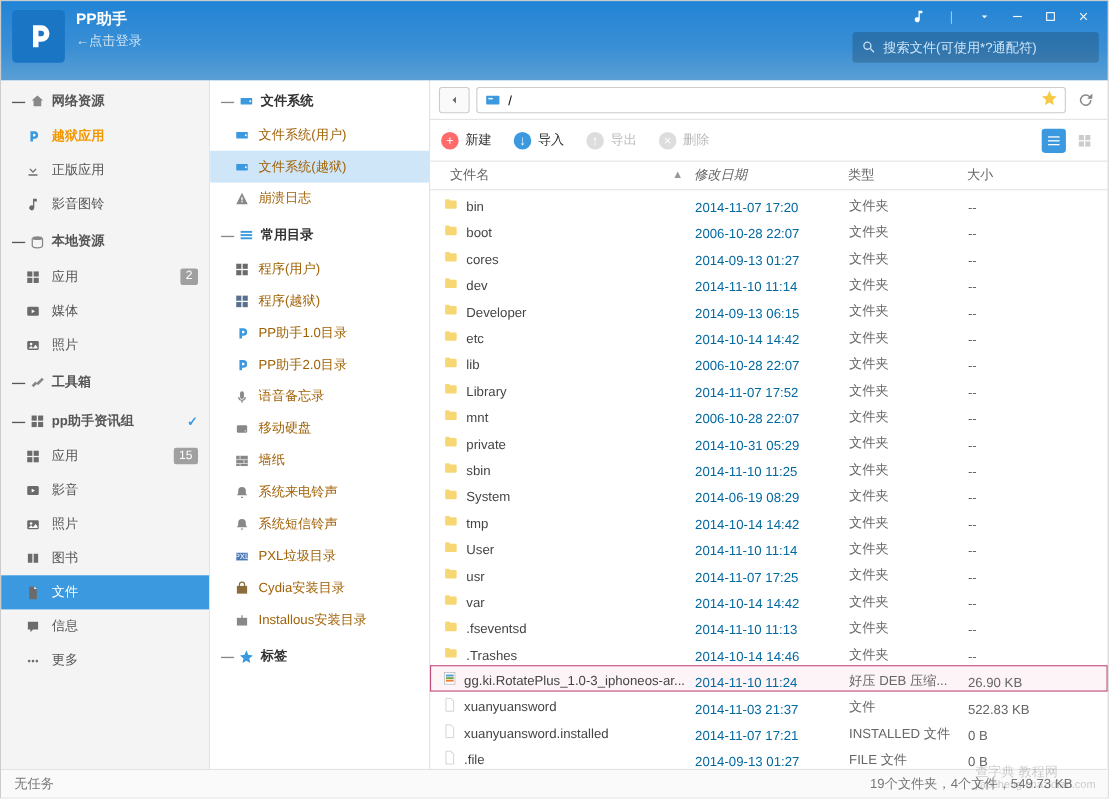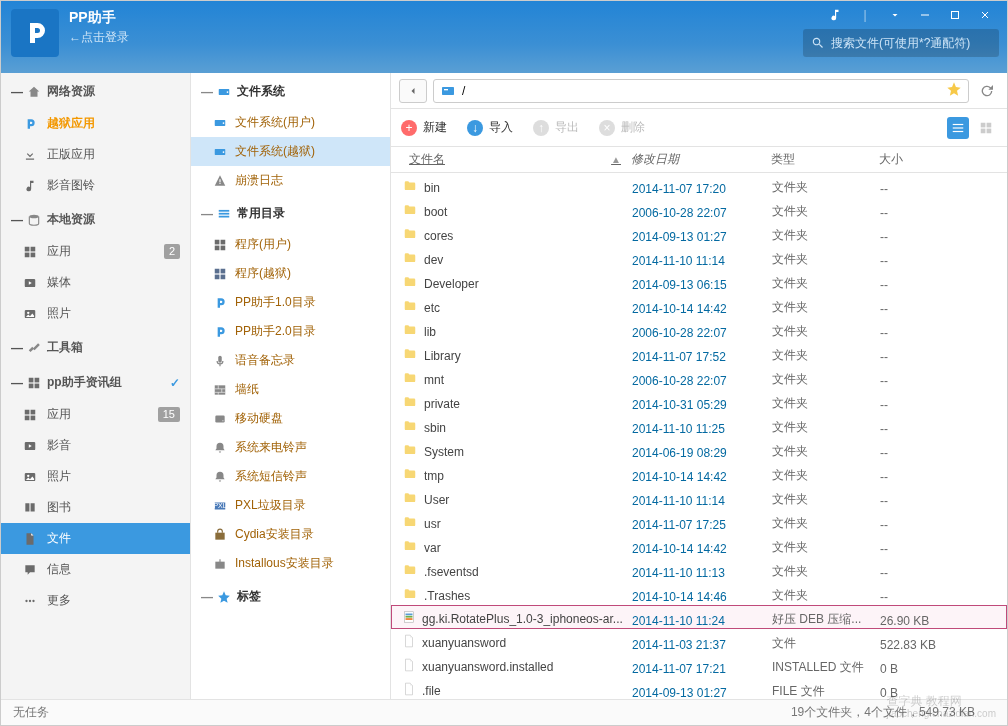--- a/index.html
+++ b/index.html
@@ -7,21 +7,21 @@
 .app{width:1008px;height:726px;display:flex;flex-direction:column;background:#fff;border:1px solid #ccc;}
 .titlebar{height:72px;background:linear-gradient(180deg,#2284d6 0%,#3b8fd4 60%,#5a9fd4 100%);display:flex;align-items:flex-start;padding:8px 10px;position:relative;}
 .logo{width:48px;height:48px;background:#1a75c4;border-radius:4px;display:flex;align-items:center;justify-content:center;margin-right:10px;}
 .logo svg{fill:#fff;}
 .title-group{display:flex;flex-direction:column;color:#fff;}
 .title-group .app-title{font-size:14px;font-weight:bold;}
 .title-group .login-hint{font-size:12px;color:#cde4f7;margin-top:2px;}
 .title-right{position:absolute;right:8px;top:6px;display:flex;flex-direction:column;align-items:flex-end;gap:6px;}
 .win-controls{display:flex;gap:14px;align-items:center;color:#fff;padding-right:6px;}
 .win-controls span{cursor:pointer;display:flex;align-items:center;justify-content:center;width:16px;height:16px;}
-.search-box{width:196px;height:28px;background:rgba(0,0,0,0.18);border-radius:3px;display:flex;align-items:center;padding:0 8px;}
+.search-box{width:224px;height:28px;background:rgba(0,0,0,0.18);border-radius:3px;display:flex;align-items:center;padding:0 8px;}
 .search-box svg{fill:#cde4f7;}
 .search-box span{color:#cde4f7;margin-left:6px;}
 .main{flex:1;display:flex;min-height:0;}
 .sidebar1{width:190px;background:#f4f4f4;border-right:1px solid #e3e3e3;overflow-y:auto;}
 .sidebar2{width:200px;background:#fff;border-right:1px solid #e3e3e3;overflow-y:auto;}
 .content{flex:1;display:flex;flex-direction:column;min-width:0;}
 .sb-section-hdr{display:flex;align-items:center;padding:10px 10px 8px 10px;color:#555;font-weight:bold;}
 .sb-section-hdr .chev{width:10px;margin-right:6px;}
 .sb-section-hdr .sec-icon{margin-right:6px;display:flex;}
 .sb-section-hdr .check{margin-left:auto;color:#3b99e0;}
@@ -46,21 +46,21 @@
 .tb-btn.disabled{color:#bbb;}
 .tb-circle{width:16px;height:16px;border-radius:50%;display:flex;align-items:center;justify-content:center;}
 .tb-new{background:#ff6b6b;color:#fff;}
 .tb-import{background:#3b99e0;color:#fff;}
 .tb-grey{background:#ddd;color:#fff;}
 .view-toggle{margin-left:auto;display:flex;gap:6px;}
 .view-toggle .vbtn{width:22px;height:22px;border-radius:3px;display:flex;align-items:center;justify-content:center;cursor:pointer;}
 .view-toggle .vbtn.active{background:#3b99e0;color:#fff;}
 .view-toggle .vbtn:not(.active){color:#ccc;}
 .list-hdr{height:26px;border-bottom:1px solid #e3e3e3;display:flex;align-items:center;padding:0 10px;color:#666;}
-.col-name{flex:0 0 230px;display:flex;align-items:center;padding-left:8px;text-decoration:underline;}
+.col-name{flex:0 0 230px;display:flex;align-items:center;padding-left:8px;}
 .col-date{flex:0 0 140px;font-style:italic;}
 .col-type{flex:0 0 108px;}
 .col-size{flex:1;}
 .sort-ind{margin-left:auto;padding-right:10px;color:#999;font-size:10px;}
 .file-list{flex:1;overflow-y:auto;}
 .file-row{height:24px;display:flex;align-items:flex-end;padding:0 10px;color:#444;cursor:default;border:1px solid transparent;}
 .file-row.highlighted{border:1px solid #c04a7a;background:#fdf4f8;}
 .file-row .fname{flex:0 0 230px;display:flex;align-items:center;gap:6px;white-space:nowrap;overflow:hidden;text-overflow:ellipsis;}
 .file-row .fdate{flex:0 0 140px;color:#0369a1;}
 .file-row .ftype{flex:0 0 108px;color:#666;white-space:nowrap;overflow:hidden;text-overflow:ellipsis;}
@@ -383,34 +383,34 @@
             <svg width="14" height="14" viewBox="0 0 24 24" fill="#888">
               <rect x="9" y="3" width="6" height="12" rx="3"></rect>
               <path d="M7 12a5 5 0 0 0 10 0M12 17v4" stroke="#888" fill="none" stroke-width="2"></path>
             </svg>
           </span>
           <span>语音备忘录</span>
         </div>
         <div class="sb2-item">
           <span class="it-icon">
             <svg width="14" height="14" viewBox="0 0 24 24" fill="#888">
+              <rect x="4" y="6" width="16" height="12" rx="2"></rect>
+              <circle cx="17" cy="15" r="1" fill="#fff"></circle>
+            </svg>
+          </span>
+          <span>移动硬盘</span>
+        </div>
+        <div class="sb2-item">
+          <span class="it-icon">
+            <svg width="14" height="14" viewBox="0 0 24 24" fill="#888">
               <rect x="3" y="4" width="18" height="16"></rect>
               <path d="M3 10h18M3 16h18M9 4v6M15 10v6M9 16v4" stroke="#fff"></path>
             </svg>
           </span>
           <span>墙纸</span>
-        </div>
-        <div class="sb2-item">
-          <span class="it-icon">
-            <svg width="14" height="14" viewBox="0 0 24 24" fill="#888">
-              <rect x="4" y="6" width="16" height="12" rx="2"></rect>
-              <circle cx="17" cy="15" r="1" fill="#fff"></circle>
-            </svg>
-          </span>
-          <span>移动硬盘</span>
         </div>
         <div class="sb2-item">
           <span class="it-icon">
             <svg width="14" height="14" viewBox="0 0 24 24" fill="#888">
               <path d="M12 3a6 6 0 0 0-6 6v4l-2 3h16l-2-3V9a6 6 0 0 0-6-6zM10 18a2 2 0 0 0 4 0"></path>
             </svg>
           </span>
           <span>系统来电铃声</span>
         </div>
         <div class="sb2-item">

